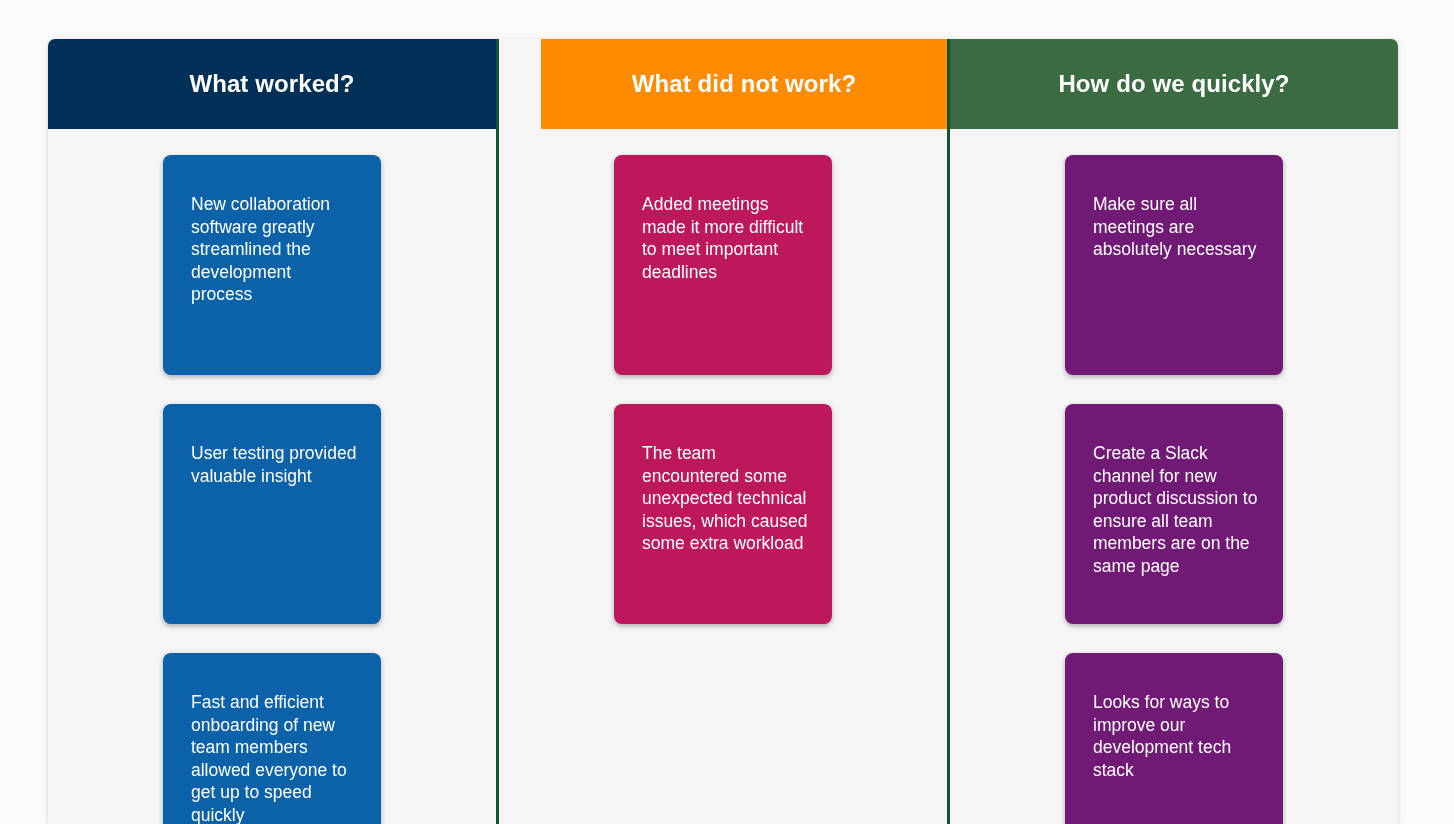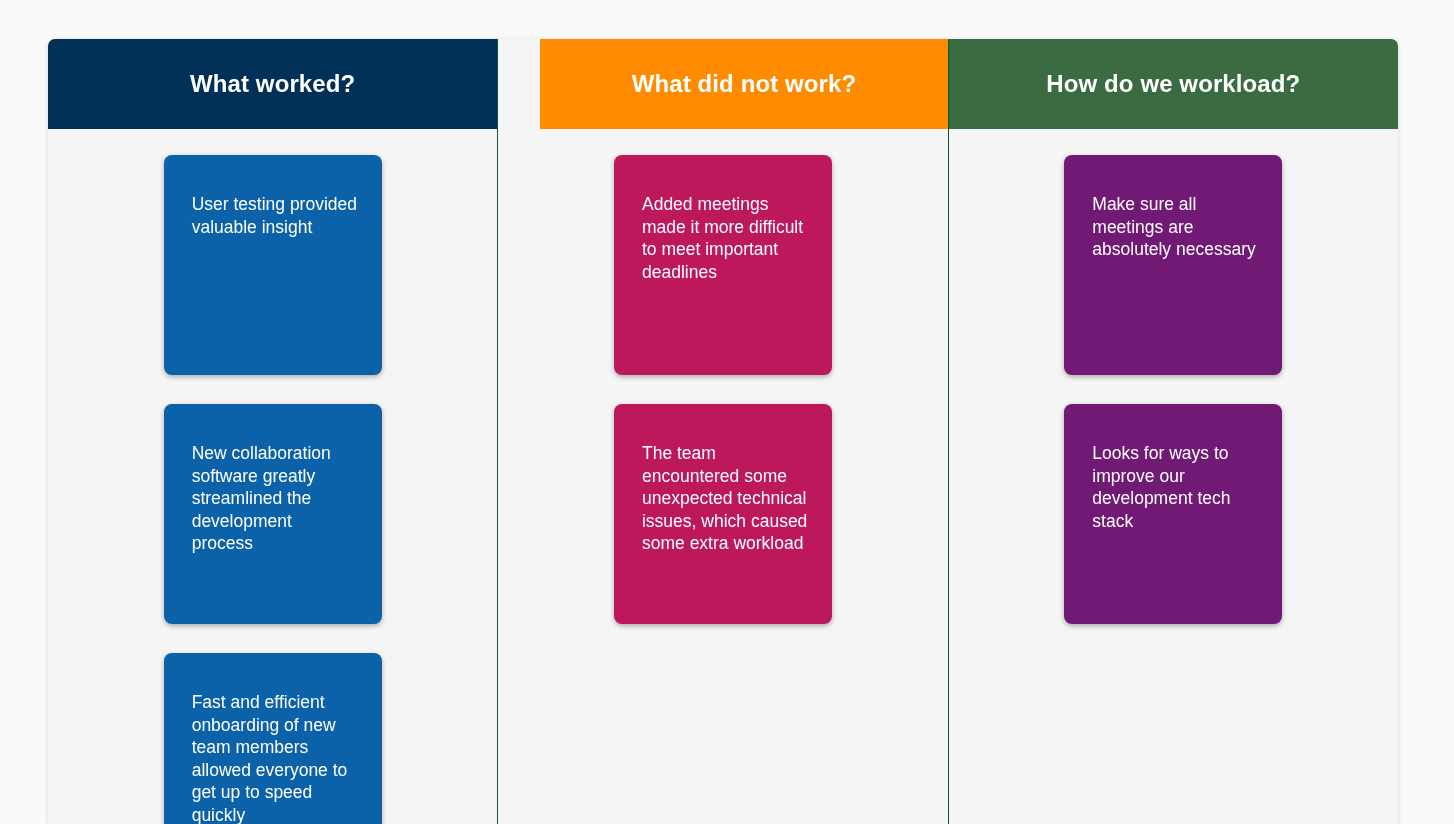--- a/index.html
+++ b/index.html
@@ -28,21 +28,21 @@
     overflow: hidden;
   }
 
   .column {
     position: relative;
     flex: 1 1 0;
     display: flex;
     flex-direction: column;
     min-width: 0;
     background: #f5f5f5;
-    border-right: 1px solid #14532d;
+    border-right: 3px solid #14532d;
   }
   .column:last-child {
     border-right: none;
   }
 
   .col-header {
     height: 90px;
     flex: 0 0 90px;
     display: flex;
     align-items: center;
@@ -100,39 +100,40 @@
 </head>
 <body>
 
 <div id="board">
 
   <div class="column col-1">
     <div class="col-header">
       <span class="col-header-title">What worked?</span>
     </div>
     <div class="col-body">
+      <div class="card">New collaboration software greatly streamlined the development process</div>
       <div class="card">User testing provided valuable insight</div>
-      <div class="card">New collaboration software greatly streamlined the development process</div>
       <div class="card">Fast and efficient onboarding of new team members allowed everyone to get up to speed quickly</div>
     </div>
   </div>
 
   <div class="column col-2">
     <div class="col-header">
       <span class="col-header-title">What did not work?</span>
     </div>
     <div class="col-body">
       <div class="card">Added meetings made it more difficult to meet important deadlines</div>
       <div class="card">The team encountered some unexpected technical issues, which caused some extra workload</div>
     </div>
   </div>
 
   <div class="column col-3">
     <div class="col-header">
-      <span class="col-header-title">How do we workload?</span>
+      <span class="col-header-title">How do we quickly?</span>
     </div>
     <div class="col-body">
       <div class="card">Make sure all meetings are absolutely necessary</div>
+      <div class="card">Create a Slack channel for new product discussion to ensure all team members are on the same page</div>
       <div class="card">Looks for ways to improve our development tech stack</div>
     </div>
   </div>
 
 </div>
 
 </body></html>

